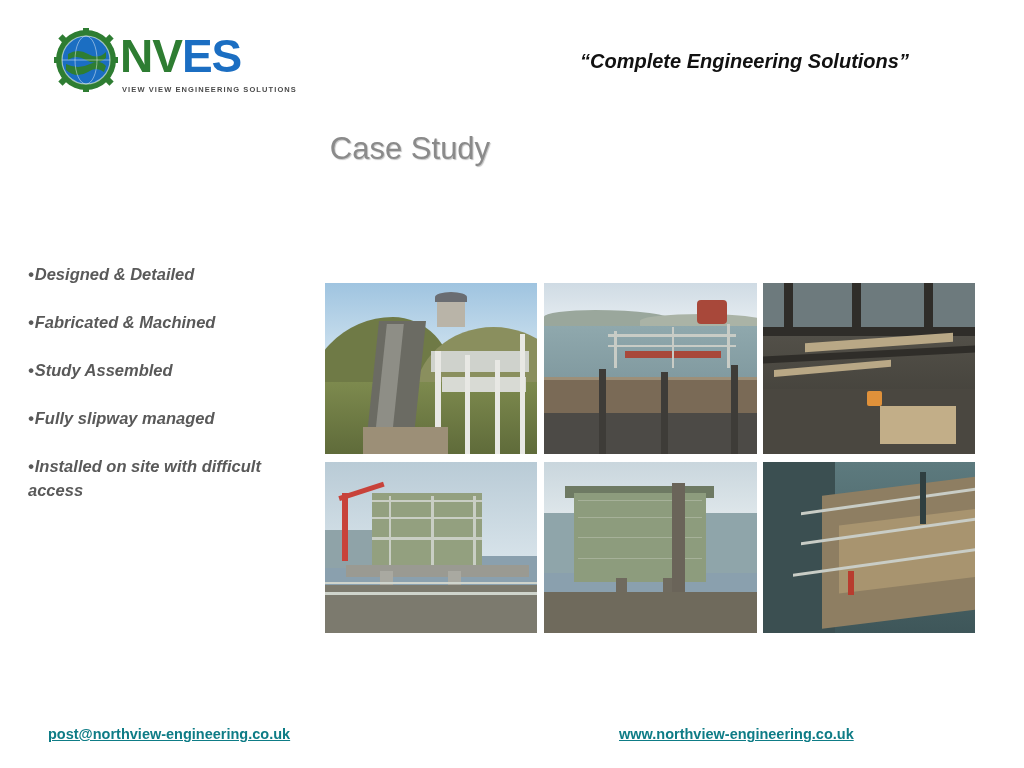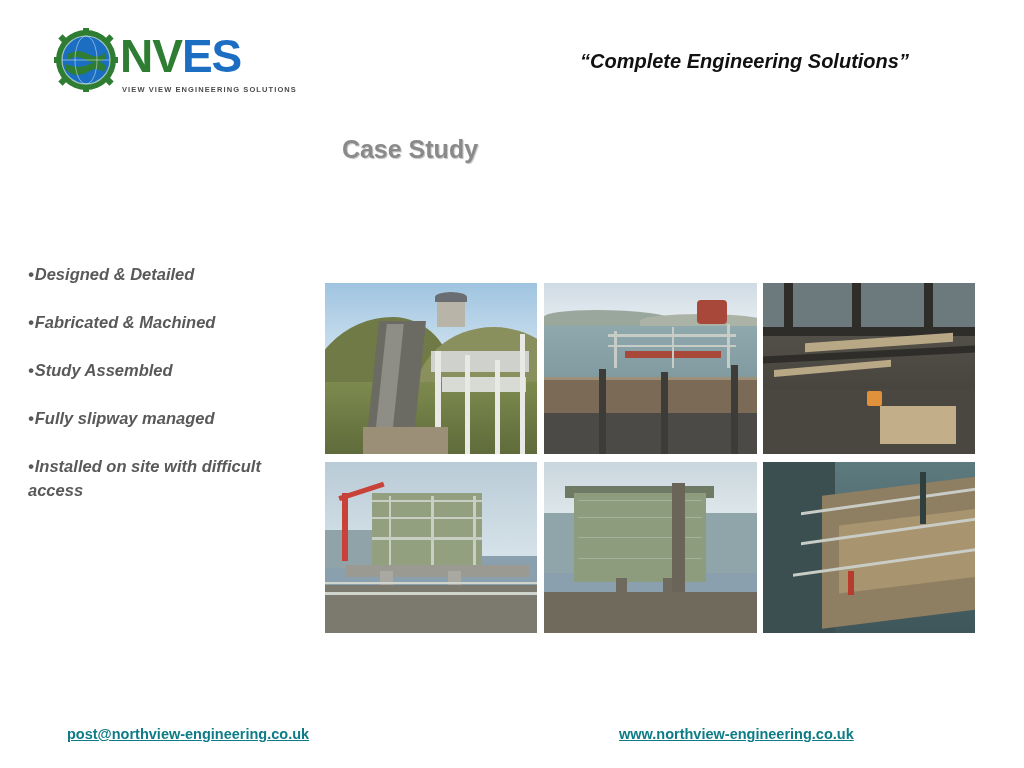--- a/index.html
+++ b/index.html
@@ -68,22 +68,22 @@
   }
 
   
   .title-block {
     position: absolute;
     left: 0;
     top: 131px;
     width: 820px;
     text-align: center;
     color: #8a8a8a;
-    font-size: 25px;
-    font-weight: bold;
+    font-size: 31px;
+    font-weight: normal;
     line-height: 36px;
     text-shadow: 1px 1px 1px rgba(120,120,120,0.45);
   }
 
   
   .bullets {
     position: absolute;
     left: 28px;
     top: 262px;
     width: 285px;
@@ -187,21 +187,21 @@
   
   .footer-link {
     position: absolute;
     top: 726px;
     font-size: 14.5px;
     font-weight: bold;
     color: #0e7c86;
     text-decoration: underline;
     white-space: nowrap;
   }
-  .footer-left { left: 67px; }
+  .footer-left { left: 48px; }
   .footer-right { left: 619px; }
 </style>
 </head>
 <body>
 
 <div class="logo-block">
   <svg class="logo-globe" viewBox="0 0 64 64">
     <g>
       <circle cx="32" cy="32" r="30" fill="#2e7d32"></circle>
       <g fill="#2e7d32">

